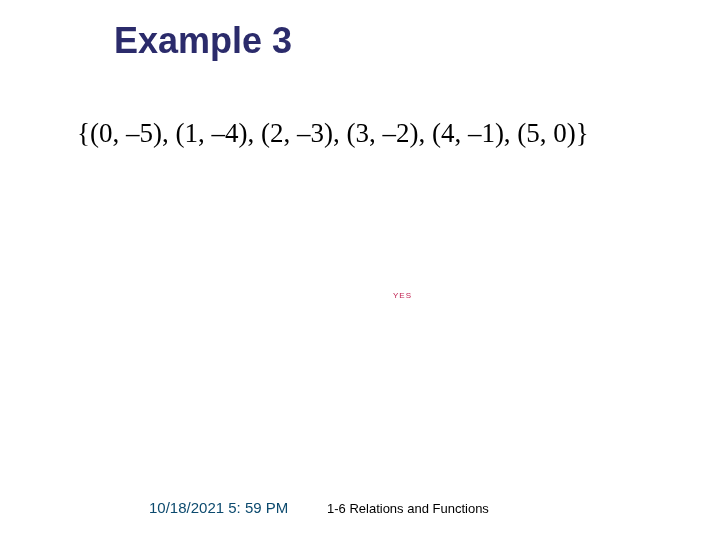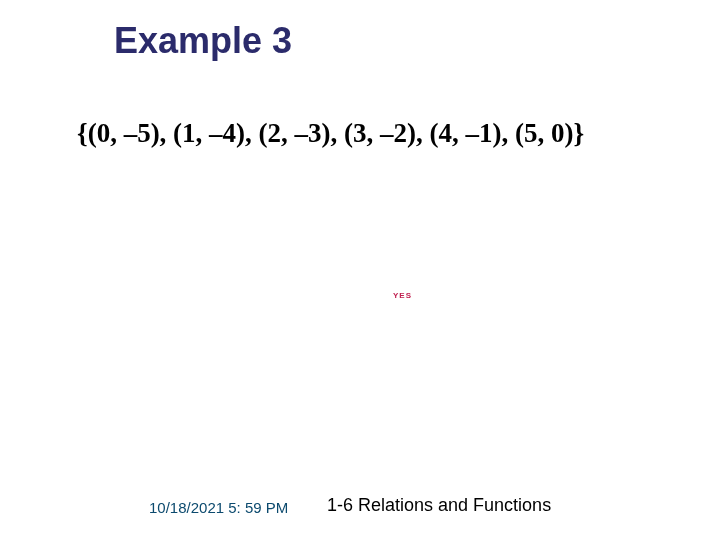--- a/index.html
+++ b/index.html
@@ -12,21 +12,21 @@
       font-size: 36px;
       font-weight: bold;
       color: #2b2b6b;
     }
     .set {
       position: absolute;
       top: 118px;
       left: 33px;
       font-family: "Times New Roman", Times, serif;
       font-size: 27px;
-      font-weight: bold;
+      font-weight: normal;
       color: #000;
       white-space: nowrap;
     }
     .q1 {
       position: absolute;
       top: 205px;
       left: 40px;
       font-size: 24px;
       font-weight: bold;
       font-style: italic;
@@ -39,27 +39,27 @@
       font-size: 24px;
       color: #000;
     }
     .q2 .lead { font-weight: bold; font-style: italic; }
     .q2 .rest { font-style: italic; }
     .yes {
       position: absolute;
       top: 291px;
       left: 349px;
       font-size: 8px;
-      font-weight: bold;
+      font-weight: normal;
       letter-spacing: 1px;
       color: #c02050;
     }
     .footer { position: absolute; bottom: 24px; left: 0; width: 100%; }
     .date { position: absolute; left: 105px; bottom: 0; font-size: 15px; color: #0c4a6e; text-align: right; }
-    .mid  { position: absolute; left: 283px; bottom: 0; font-size: 18px; color: #000; text-align: right; }
+    .mid  { position: absolute; left: 283px; bottom: 0; font-size: 13px; color: #000; text-align: right; }
     .page { position: absolute; right: 30px; bottom: 0; font-size: 15px; color: #000; }
   </style>
 </head>
 <body>
 
 <div class="slide">
   <div class="title">Example 3</div>
   <div class="set">{(0, –5), (1, –4), (2, –3), (3, –2), (4, –1), (5, 0)}</div>
   <div class="yes">YES</div>
   <div class="footer">

